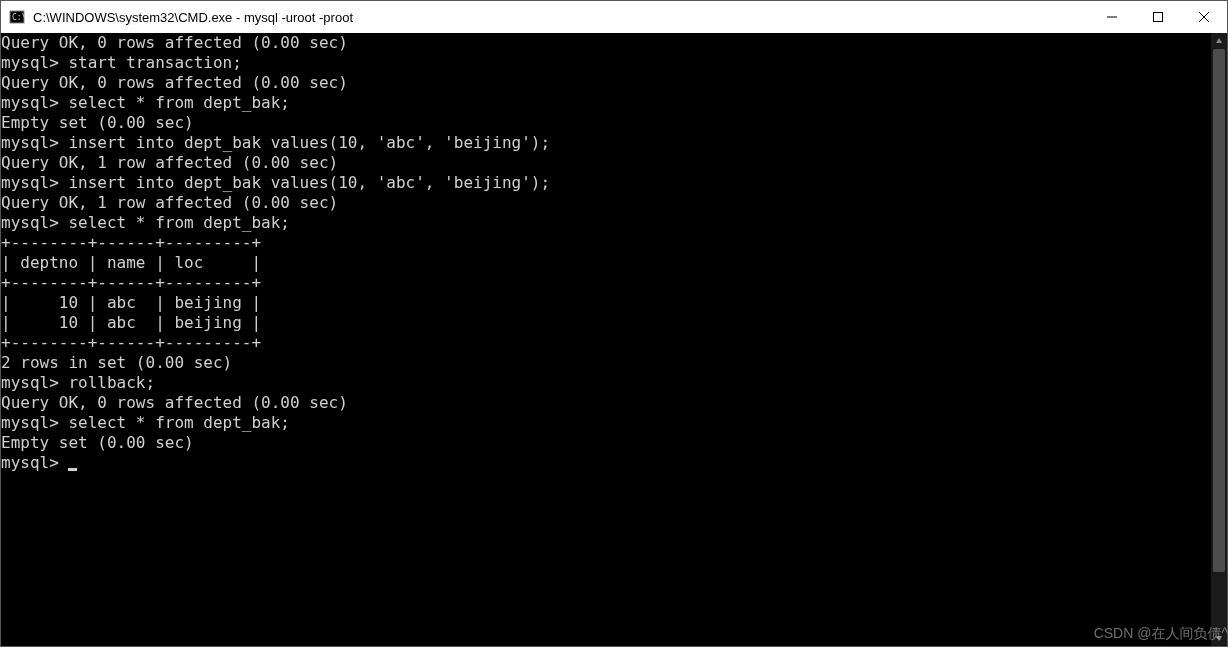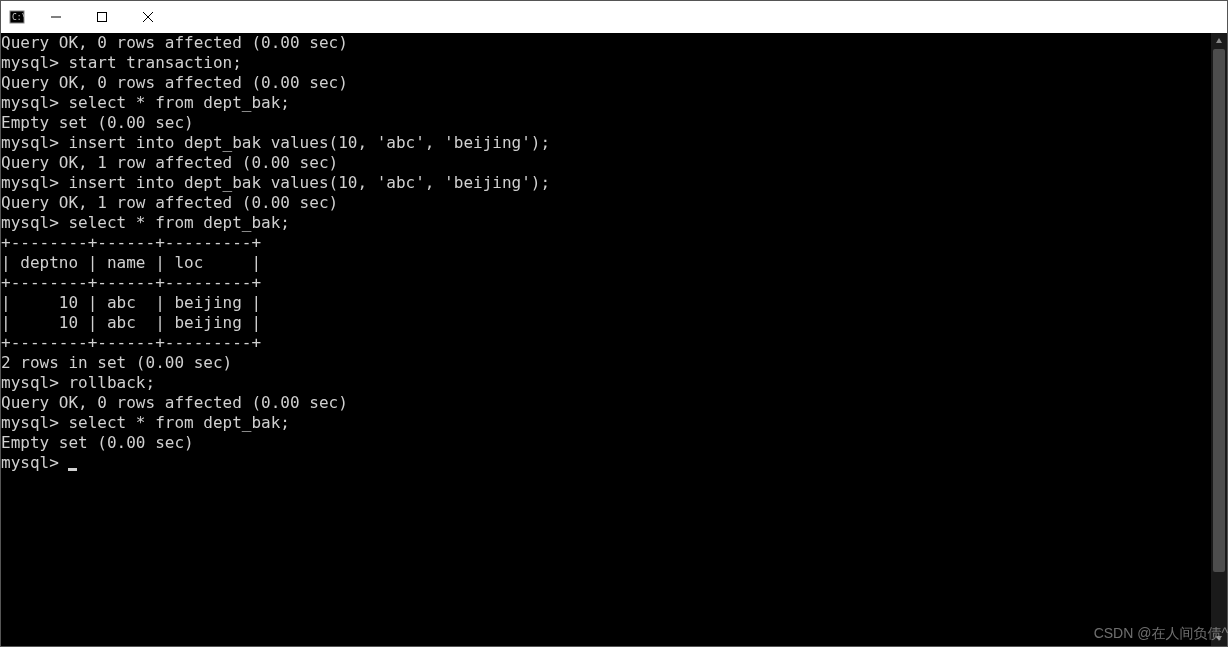--- a/index.html
+++ b/index.html
@@ -128,20 +128,21 @@
 
 <div class="window">
 
   <div class="titlebar">
     <span class="icon">
       <svg width="16" height="16" viewBox="0 0 16 16">
         <rect x="1" y="2" width="14" height="12" fill="#000" stroke="#888" stroke-width="1"></rect>
         <text x="3" y="11" font-size="8" fill="#ccc" font-family="monospace">C:\</text>
       </svg>
     </span>
+    <span class="title">C:\WINDOWS\system32\CMD.exe - mysql  -uroot -proot</span>
     <div class="win-controls">
       <div class="win-btn">
         <svg width="10" height="10">
             <line x1="0" y1="5" x2="10" y2="5" stroke-width="1"></line>
           </svg>
       </div>
       <div class="win-btn">
         <svg width="10" height="10">
             <rect x="0.5" y="0.5" width="9" height="9" fill="none" stroke-width="1"></rect>
           </svg>

